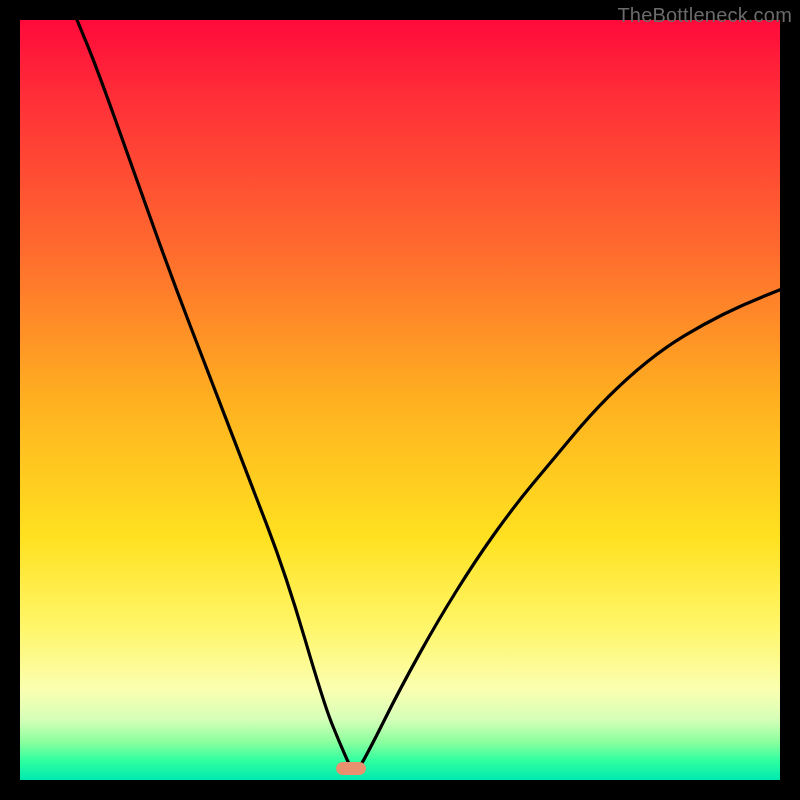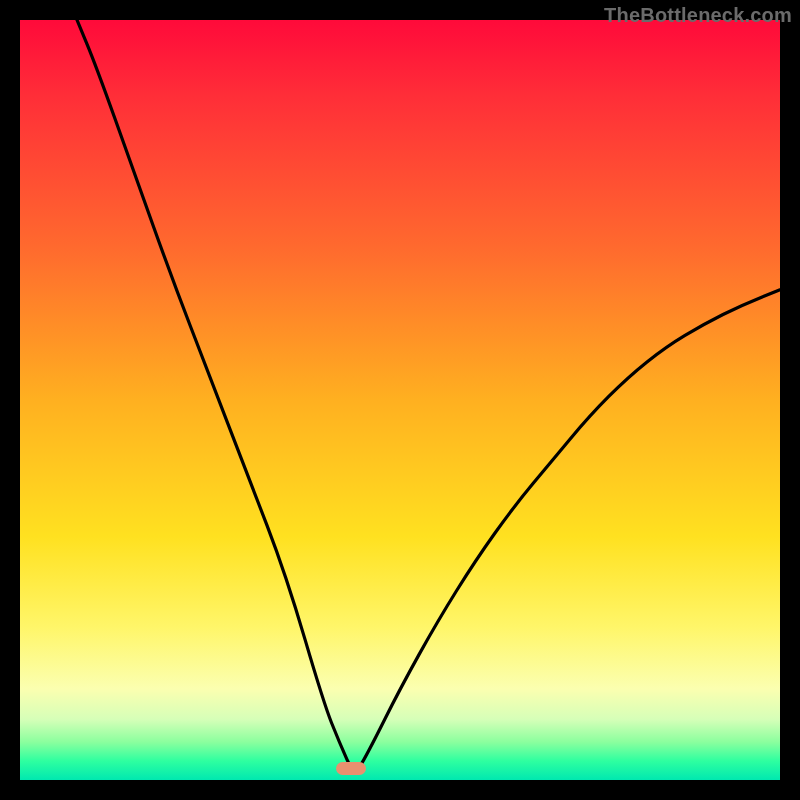--- a/index.html
+++ b/index.html
@@ -38,21 +38,21 @@
       #2effa0 97.5%,
       #00e8b0 100%
     );
   }
   .watermark {
     position: absolute;
     top: 4px;
     right: 8px;
     color: #6b6b6b;
     font-size: 20px;
-    font-weight: 700;
+    font-weight: 400;
     letter-spacing: 0.2px;
     pointer-events: none;
     z-index: 3;
   }
   svg.curve {
     position: absolute;
     left: 0;
     top: 0;
     width: 760px;
     height: 760px;

